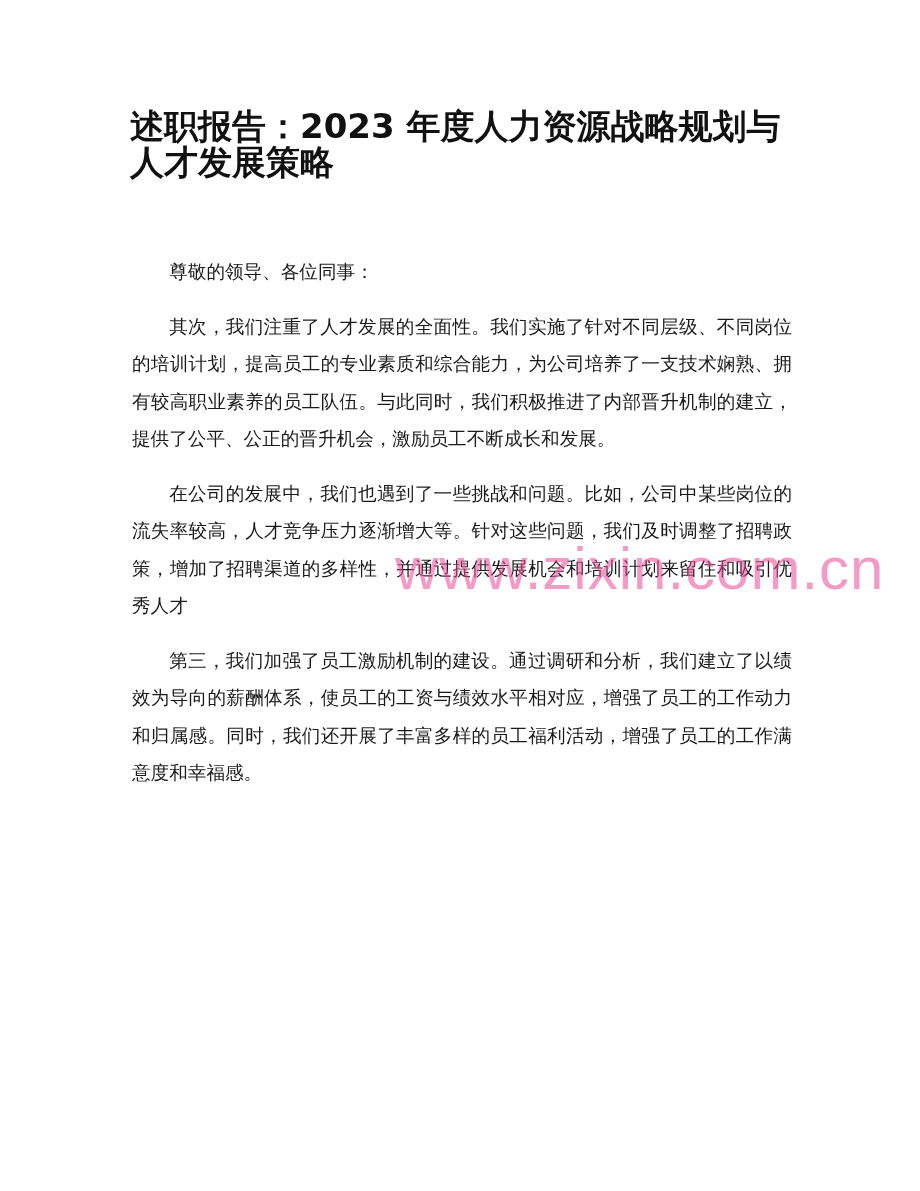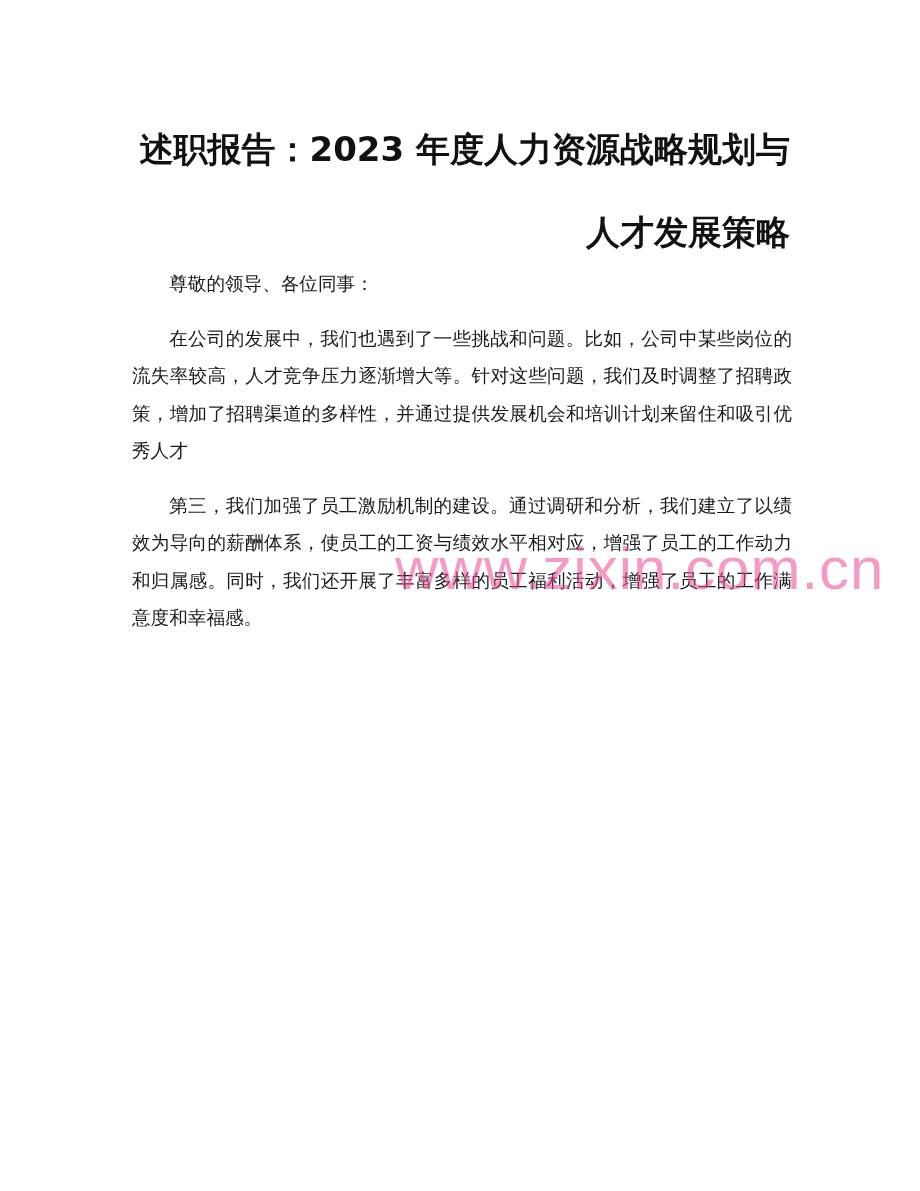--- a/index.html
+++ b/index.html
@@ -1,41 +1,42 @@
 <!DOCTYPE html>
 <html><head>
   <meta charset="utf-8">
   <style>
     html, body { margin: 0; padding: 0; background: #ffffff; }
     body { width: 920px; height: 1191px; position: relative; overflow: hidden; }
     .page { position: absolute; left: 0; top: 0; width: 920px; height: 1191px; background: #fff; }
     .title {
       position: absolute; left: 130px; width: 660px; top: 108px;
       font-family: "DejaVu Sans", sans-serif; font-weight: bold;
-      font-size: 34px; line-height: 83px; color: #111; text-align: right;
+      font-size: 34px; line-height: 36px; color: #111; text-align: left;
       letter-spacing: 0px;
     }
     .body {
       position: absolute; left: 132px; width: 660px; top: 249px;
       font-family: "DejaVu Serif", serif; font-size: 18.6px; color: #1a1a1a;
       line-height: 37.5px;
     }
-    .body p { margin: 16px 0 17px 0; text-indent: 2em; text-align: justify; }
+    .body p { margin: 4px 0 17px 0; text-indent: 2em; text-align: justify; }
     .watermark {
       position: absolute; left: 395px; top: 534px;
       font-family: "Liberation Sans", sans-serif; font-size: 60px; color: #ec4899;
       opacity: 0.55; pointer-events: none; letter-spacing: 1px;
     }
   </style>
 </head>
 <body>
 
 <div class="page">
   <div class="title">述职报告：2023 年度人力资源战略规划与人才发展策略</div>
 
   <div class="body">
     <p>尊敬的领导、各位同事：</p>
+    <p>其次，我们注重了人才发展的全面性。我们实施了针对不同层级、不同岗位的培训计划，提高员工的专业素质和综合能力，为公司培养了一支技术娴熟、拥有较高职业素养的员工队伍。与此同时，我们积极推进了内部晋升机制的建立，提供了公平、公正的晋升机会，激励员工不断成长和发展。</p>
     <p>在公司的发展中，我们也遇到了一些挑战和问题。比如，公司中某些岗位的流失率较高，人才竞争压力逐渐增大等。针对这些问题，我们及时调整了招聘政策，增加了招聘渠道的多样性，并通过提供发展机会和培训计划来留住和吸引优秀人才</p>
     <p>第三，我们加强了员工激励机制的建设。通过调研和分析，我们建立了以绩效为导向的薪酬体系，使员工的工资与绩效水平相对应，增强了员工的工作动力和归属感。同时，我们还开展了丰富多样的员工福利活动，增强了员工的工作满意度和幸福感。</p>
   </div>
 
   <div class="watermark">www.zixin.com.cn</div>
 </div>
 
 </body></html>

